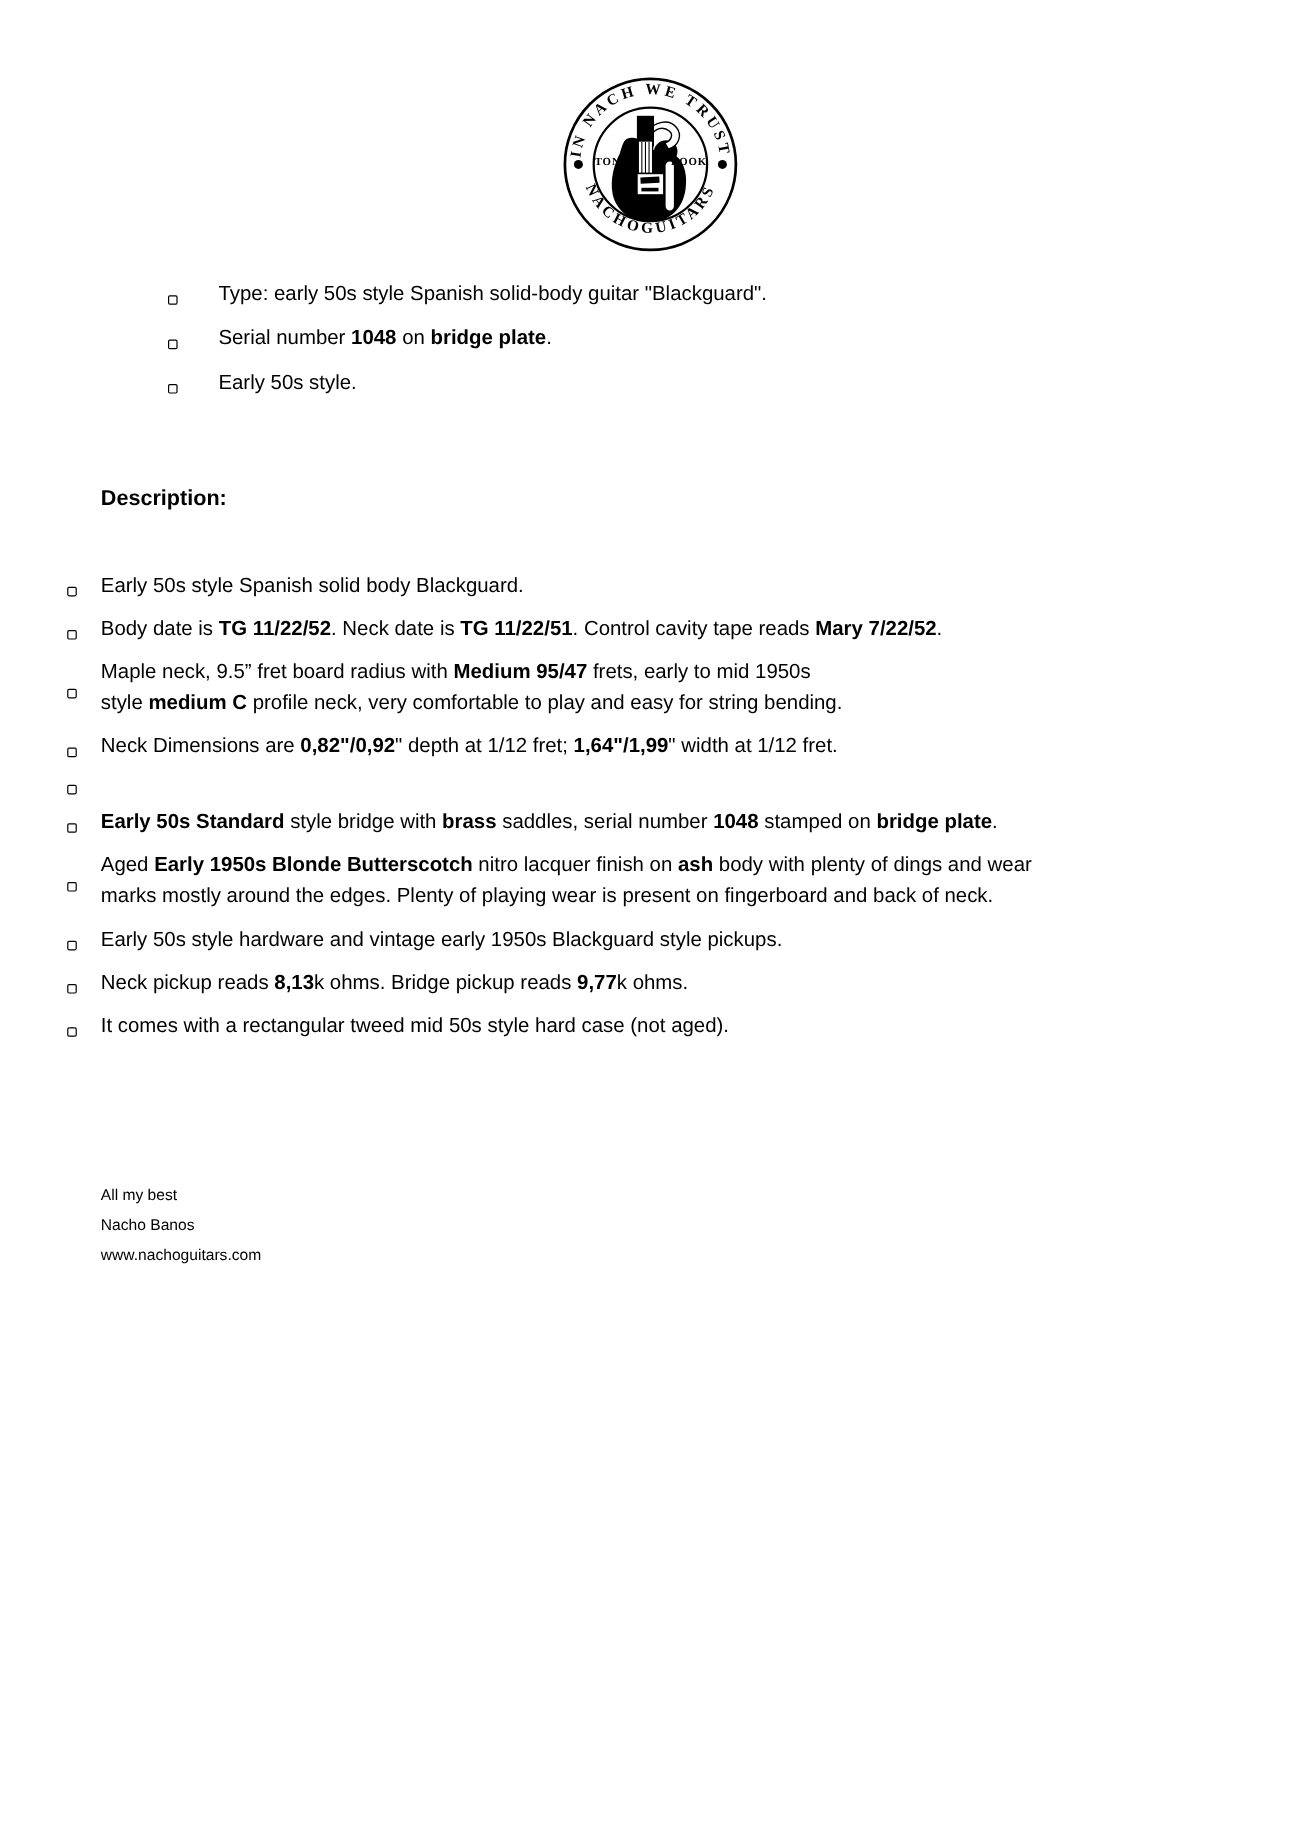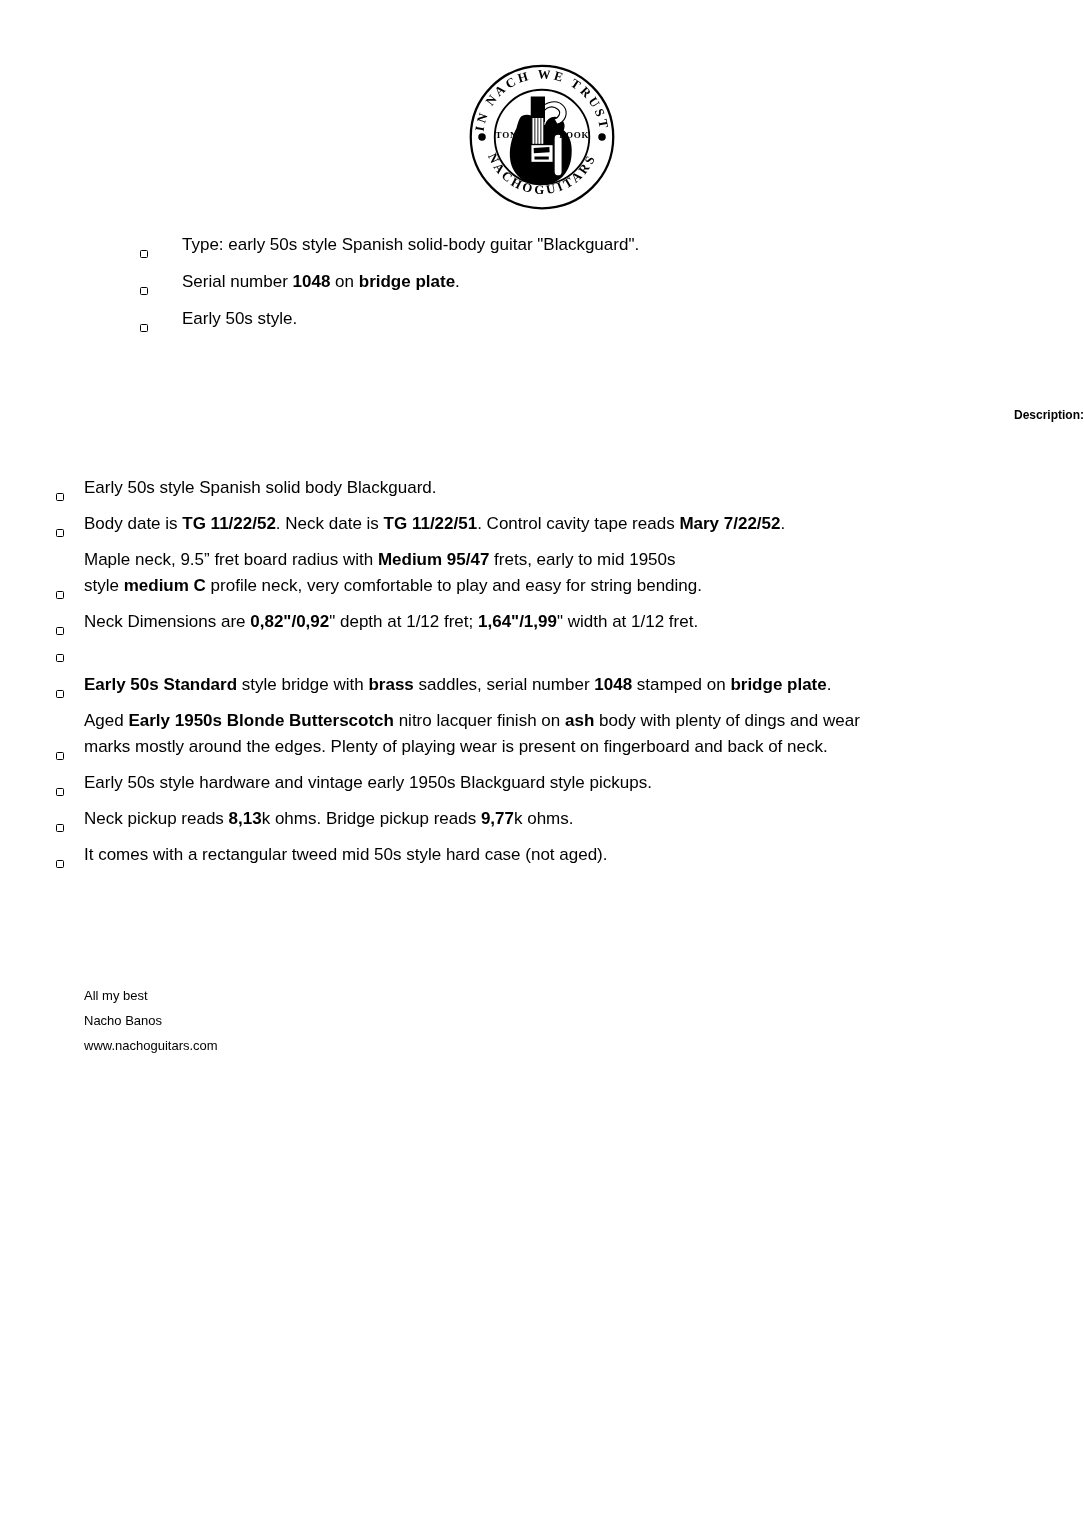--- a/index.html
+++ b/index.html
@@ -11,29 +11,29 @@
     color:#000000;
     font-family:"Liberation Sans", sans-serif;
     overflow:hidden;
   }
   .logo-wrap{padding-top:62px;display:flex;justify-content:center;}
   .logo-svg{width:150px;height:150px;display:block;}
   .ring-text{font-family:"Liberation Serif", serif;font-weight:bold;font-size:17px;letter-spacing:4px;fill:#000;}
   .inner-label{font-family:"Liberation Serif", serif;font-weight:bold;font-size:12px;letter-spacing:1px;fill:#000;}
 
   .bullet-list{list-style:none;margin:0;padding:0;font-size:17px;line-height:26px;}
-  .bullet-item{display:flex;align-items:flex-end;}
+  .bullet-item{display:flex;align-items:center;}
   .bullet-marker{flex:0 0 auto;width:6px;height:6px;border:1.5px solid #000;border-radius:1.5px;margin-top:9px;}
   .bullet-text{display:block;}
 
   .summary-list{margin:20px 0 0 140px;}
   .summary-list .bullet-item{margin-bottom:11px;}
   .summary-list .bullet-marker{margin-right:34px;}
 
-  .description-heading{font-size:12px;font-weight:bold;line-height:26px;margin:70px 0 0 84px;text-align:right;}
+  .description-heading{font-size:18px;font-weight:bold;line-height:26px;margin:70px 0 0 84px;}
 
   .description-list{margin:47px 0 0 56px;max-width:900px;}
   .description-list .bullet-item{margin-bottom:10px;}
   .description-list .bullet-marker{margin-right:20px;}
   .description-list .bullet-text{max-width:860px;}
 
   .signature{margin:115px 0 0 84px;font-size:13px;line-height:25px;}
 </style>
 </head>
 <body>

